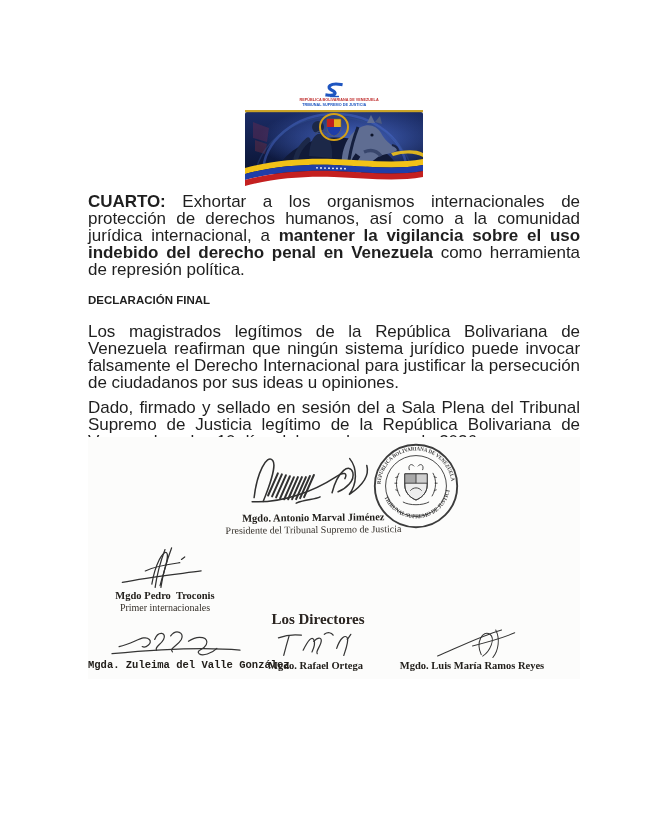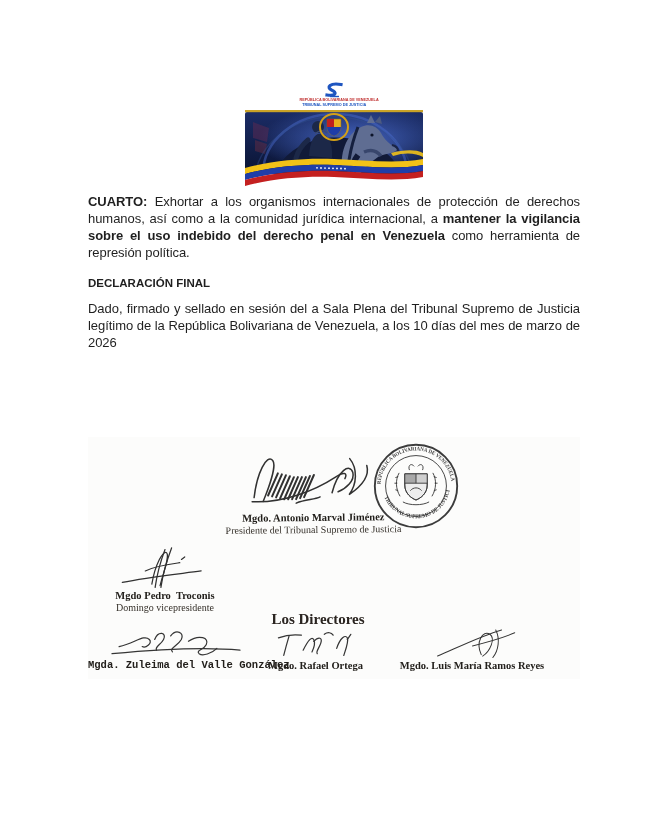--- a/index.html
+++ b/index.html
@@ -18,21 +18,21 @@
     display:inline-block; font-size:9px; line-height:9px; white-space:nowrap;
     transform:scale(0.42); transform-origin:center top; font-weight:bold;
   }
   .logo-line-red  > span { color:#c03030; }
   .logo-line-blue > span { color:#1e55c0; }
   .banner-svg { display:block; margin-top:2px; }
 
   
   .content { position:absolute; left:88px; top:193px; width:492px; }
   .content p {
-    font-size:13px; line-height:17px; text-align:justify; letter-spacing:-0.05px;
+    font-size:17px; line-height:17px; text-align:justify; letter-spacing:-0.05px;
   }
   .doc-heading {
     margin-top:14px; font-size:11.5px; line-height:17px;
     font-weight:bold; text-align:left;
   }
   .p-decl { margin-top:14px; }
   .p-clos { margin-top:8px; }
   b { font-weight:bold; }
 
   
@@ -123,20 +123,21 @@
             <circle cx="100" cy="58.7" r="0.9"></circle>
         </g>
         <path d="M148,46 C 160,42 171,43 178,47 L178,43 C 170,39 158,40 146,43 Z" fill="#f2c218" opacity="0.9"></path>
       </g>
     </svg>
   </div>
 
   <div class="content">
     <p><b>CUARTO:</b> <span>Exhortar a los organismos internacionales de protección de derechos humanos, así como a la comunidad jurídica internacional, a</span> <b>mantener la vigilancia sobre el uso indebido del derecho penal en Venezuela</b> <span>como herramienta de represión política.</span></p>
     <div class="doc-heading">DECLARACIÓN FINAL</div>
+    <p class="p-decl">Los magistrados legítimos de la República Bolivariana de Venezuela reafirman que ningún sistema jurídico puede invocar falsamente el Derecho Internacional para justificar la persecución de ciudadanos por sus ideas u opiniones.</p>
     <p class="p-clos">Dado, firmado y sellado en sesión del a Sala Plena del Tribunal Supremo de Justicia legítimo de la República Bolivariana de Venezuela,  a los 10 días del mes de marzo de 2026</p>
   </div>
 
   <div class="sig-block">
 
     <div class="sig-group g-president">
       <div class="scribble" style="height:74px;">
         <svg width="150" height="72" viewBox="0 0 150 72">
           <g stroke="#202020" stroke-width="1.5" fill="none" stroke-linecap="round" opacity="0.92">
             <path d="M16,58 C 19,34 29,14 35,21 C 39,26 31,48 25,62"></path>
@@ -199,21 +200,21 @@
             <path d="M44,50 C 48,26 58,8 62,12 C 66,16 58,36 54,52"></path>
             <path d="M60,8 C 54,24 50,40 48,54"></path>
             <path d="M68,6 C 62,22 57,40 55,54"></path>
             <path d="M36,34 C 48,28 64,26 78,24"></path>
             <path d="M8,48 C 36,42 74,38 104,34"></path>
             <path d="M80,20 l4,-3"></path>
           </g>
         </svg>
       </div>
       <div class="sig-name">Mgdo Pedro  Troconis</div>
-      <div class="sig-title">Domingo vicepresidente</div>
+      <div class="sig-title">Primer internacionales</div>
     </div>
 
 
     <div class="sig-group g-directors">
       <div class="directors-heading">Los Directores</div>
     </div>
 
     <div class="sig-group g-d1">
       <div class="scribble" style="height:32px;">
         <svg width="150" height="32" viewBox="0 0 160 36">

